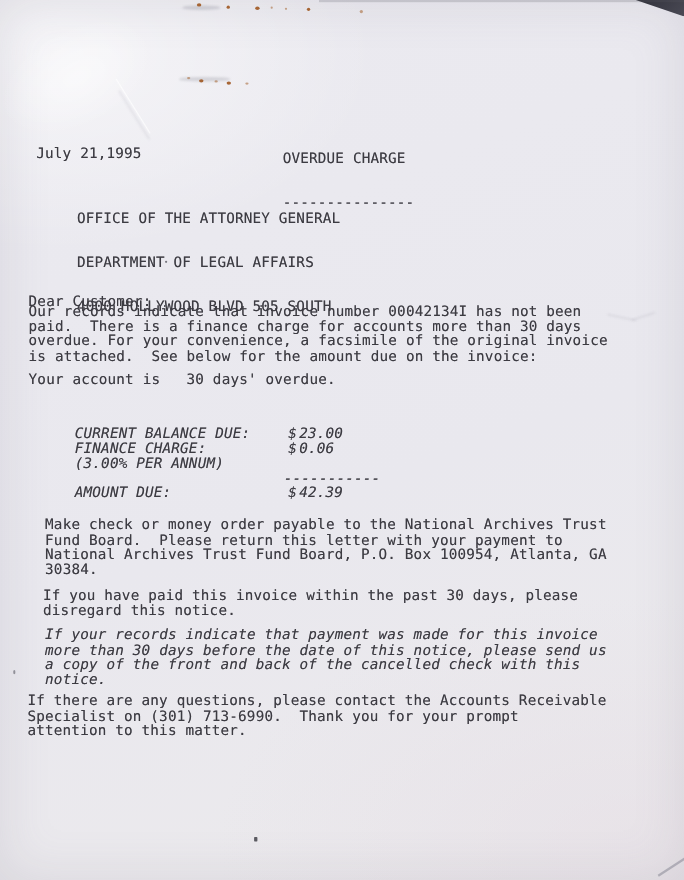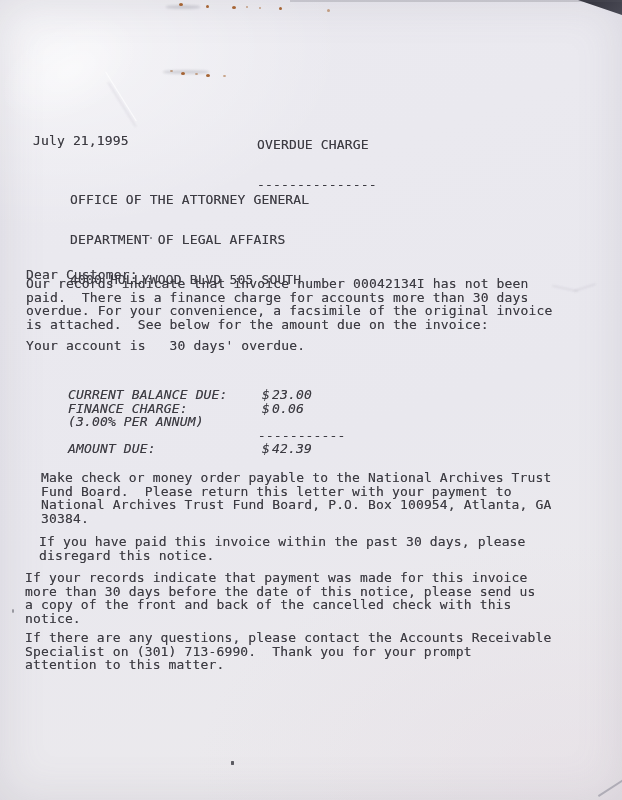--- a/index.html
+++ b/index.html
@@ -127,21 +127,21 @@
   </div>
 
   <div class="typeblock" style="left:25px; top:471px;margin-left:16px;">Make check or money order payable to the National Archives Trust
 Fund Board.  Please return this letter with your payment to
 National Archives Trust Fund Board, P.O. Box 100954, Atlanta, GA
 30384.</div>
 
   <div class="typeblock" style="left:39px; top:535px;">If you have paid this invoice within the past 30 days, please
 disregard this notice.</div>
 
-  <div class="typeblock" style="left:25px; top:571px;">If your records indicate that payment was made for this invoice
+  <div class="typeblock" style="left:41px; top:571px;font-style:italic;">If your records indicate that payment was made for this invoice
 more than 30 days before the date of this notice, please send us
 a copy of the front and back of the cancelled check with this
 notice.</div>
 
   <div class="typeblock" style="left:25px; top:631px;">If there are any questions, please contact the Accounts Receivable
 Specialist on (301) 713-6990.  Thank you for your prompt
 attention to this matter.</div>
 
 </div>
 

